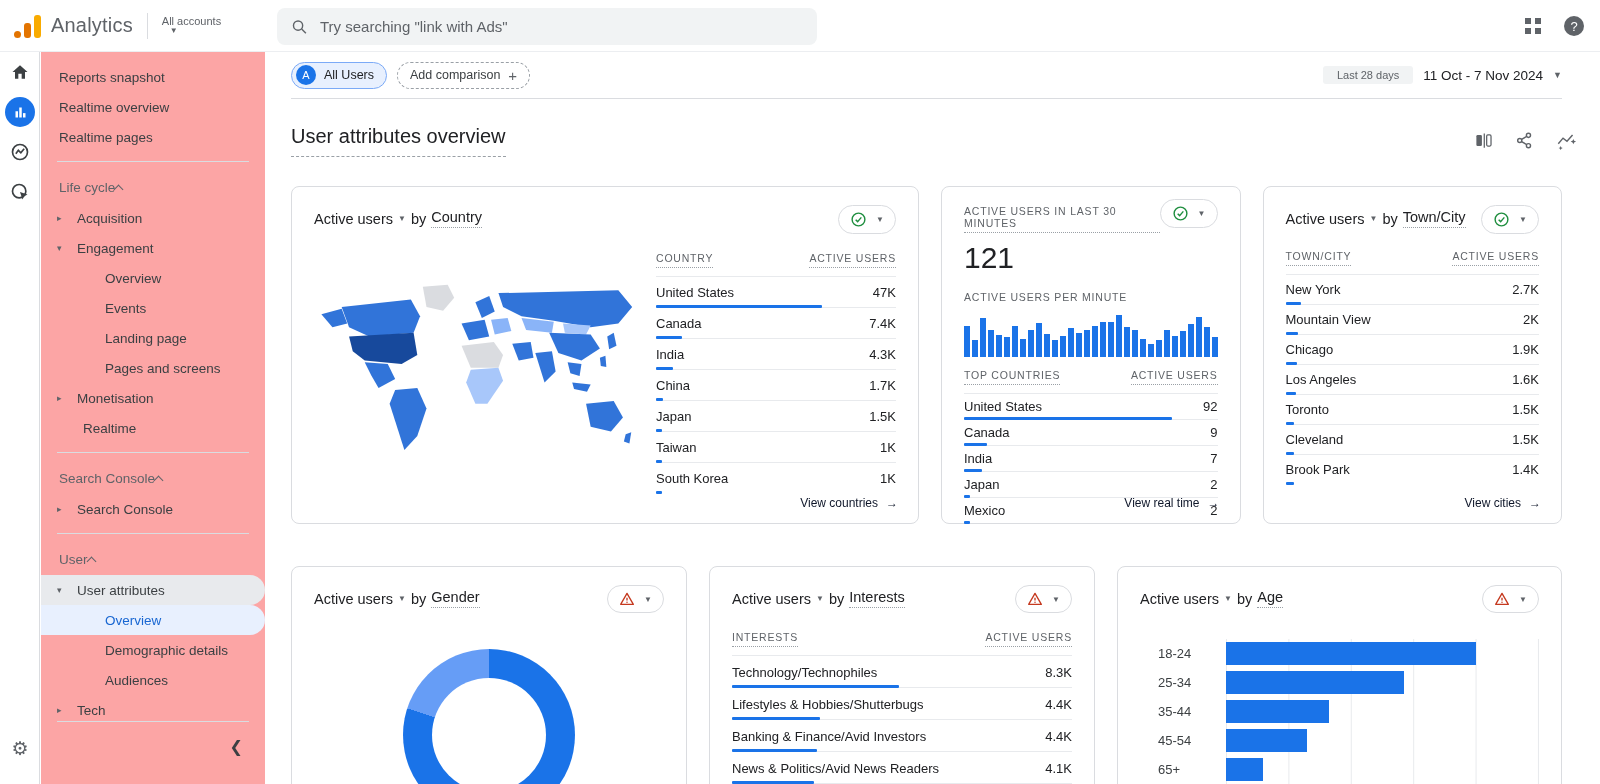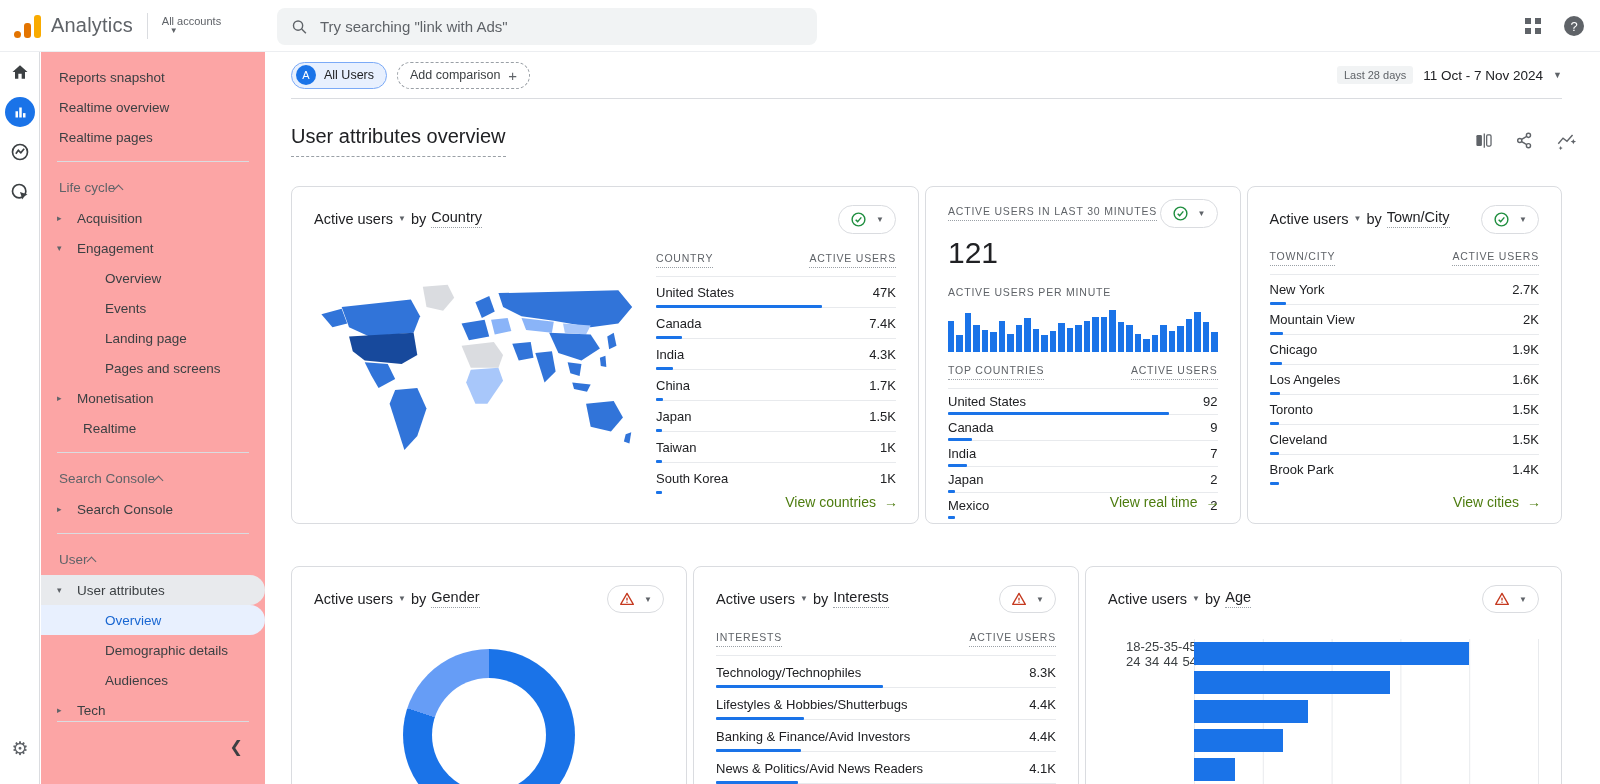--- a/index.html
+++ b/index.html
@@ -47,41 +47,41 @@
 
   
   .main{position:absolute;top:52px;left:265px;right:0;bottom:0;background:#fff;padding:0 38px 0 26px}
   .cmp-row{height:47px;display:flex;align-items:center;justify-content:space-between;border-bottom:1px solid #dadce0}
   .cmp-left{display:flex;align-items:center;gap:10px}
   .pill-allusers{display:flex;align-items:center;gap:8px;height:27px;padding:0 12px 0 4px;border:1px solid #7baaf7;background:#e8f0fe;border-radius:14px;font-size:12.5px;color:#202124}
   .au-badge{width:20px;height:20px;border-radius:50%;background:#1a73e8;color:#fff;font-size:11px;display:flex;align-items:center;justify-content:center}
   .pill-addcmp{display:flex;align-items:center;gap:8px;height:27px;padding:0 12px;border:1px dashed #9aa0a6;border-radius:14px;font-size:12.5px;color:#3c4043;background:#fff}
   .pill-addcmp .plus{font-size:15px;color:#5f6368}
   .date-area{display:flex;align-items:center;gap:10px}
-  .date-chip{background:#f1f3f4;color:#5f6368;font-size:11px;padding:3px 7px;border-radius:3px}
+  .date-chip{background:#f1f3f4;color:#5f6368;font-size:11px;padding:3px 14px;border-radius:3px}
   .date-text{font-size:13.5px;color:#202124}
   .date-car{font-size:9px;color:#5f6368}
 
   .title-row{margin-top:26px;display:flex;justify-content:space-between;align-items:flex-start}
   .page-title{font-size:20px;color:#202124;display:inline-block;border-bottom:1.5px dashed #9aa0a6;padding-bottom:8px}
   .page-icons{display:flex;gap:22px;align-items:center;margin-right:-16px;margin-top:6px}
 
-  .cards-row{display:flex;gap:6px}
+  .cards-row{display:flex;gap:22px}
   .row1{margin-top:29px}
   .row2{margin-top:42px}
   .card{border:1px solid #dadce0;border-radius:8px;background:#fff;position:relative;padding:18px 22px}
   .card-title{display:flex;justify-content:space-between;align-items:flex-start}
   .ct-text{font-size:14.5px;color:#202124;display:flex;align-items:center;gap:5px;margin-top:4px}
   .ct-text .car{font-size:8px;color:#5f6368}
   .dim{border-bottom:1.5px dotted #9aa0a6;padding-bottom:2px}
   .badge{display:flex;align-items:center;gap:9px;border:1px solid #dadce0;border-radius:16px;padding:5px 11px;background:#fff}
   .badge .bcar{font-size:8px;color:#5f6368}
   .smallcap{font-size:10.5px;letter-spacing:.8px;color:#5f6368;text-transform:uppercase}
   .dotted-u{border-bottom:1.5px dotted #9aa0a6;padding-bottom:3px}
-  .card-link{position:absolute;right:20px;bottom:13px;display:flex;align-items:center;gap:8px;color:#4d7c0f;font-size:14px;cursor:pointer}
+  .card-link{position:absolute;right:20px;bottom:13px;display:flex;align-items:center;gap:8px;color:#0f172a;font-size:12px;cursor:pointer}
 
   
   .tbl-head{display:flex;justify-content:space-between;border-bottom:1px solid #e8eaed;padding-bottom:8px}
   .trow{border-bottom:1px solid #e8eaed;padding-top:8px}
   .trow-line{display:flex;justify-content:space-between;align-items:center}
   .tname{font-size:13px;color:#202124}
   .tval{font-size:13px;color:#202124}
   .tbar{height:3px;background:#1a73e8;border-radius:1px;margin-top:5px;margin-bottom:-1px;min-width:6px}
 
   
@@ -105,21 +105,21 @@
 
   
   .card-gender{width:396px;height:420px}
   .donut{width:172px;height:172px;border-radius:50%;margin:36px auto 0;position:relative}
   .donut::after{content:"";position:absolute;inset:29px;background:#fff;border-radius:50%}
   .card-interests{width:386px;height:420px}
   .int-table{margin-top:18px}
   .int-table .trow{padding-top:9px}
   .card-age{flex:1;height:420px}
   .age-chart{display:flex;margin-top:26px}
-  .age-labels{width:86px;display:flex;flex-direction:row;padding-left:18px}
+  .age-labels{width:86px;display:flex;flex-direction:column;padding-left:18px}
   .age-labels div{height:29px;display:flex;align-items:center;font-size:13px;color:#3c4043}
   .age-plot{flex:1;background-image:linear-gradient(to right,#e8eaed 1px,transparent 1px);background-size:20% 100%;border-right:1px solid #e8eaed;display:flex;flex-direction:column}
   .age-row{height:29px;display:flex;align-items:center}
   .age-bar{height:23px;background:#1a73e8}
 
   svg{display:block}
 </style>
 </head>
 <body>
 

